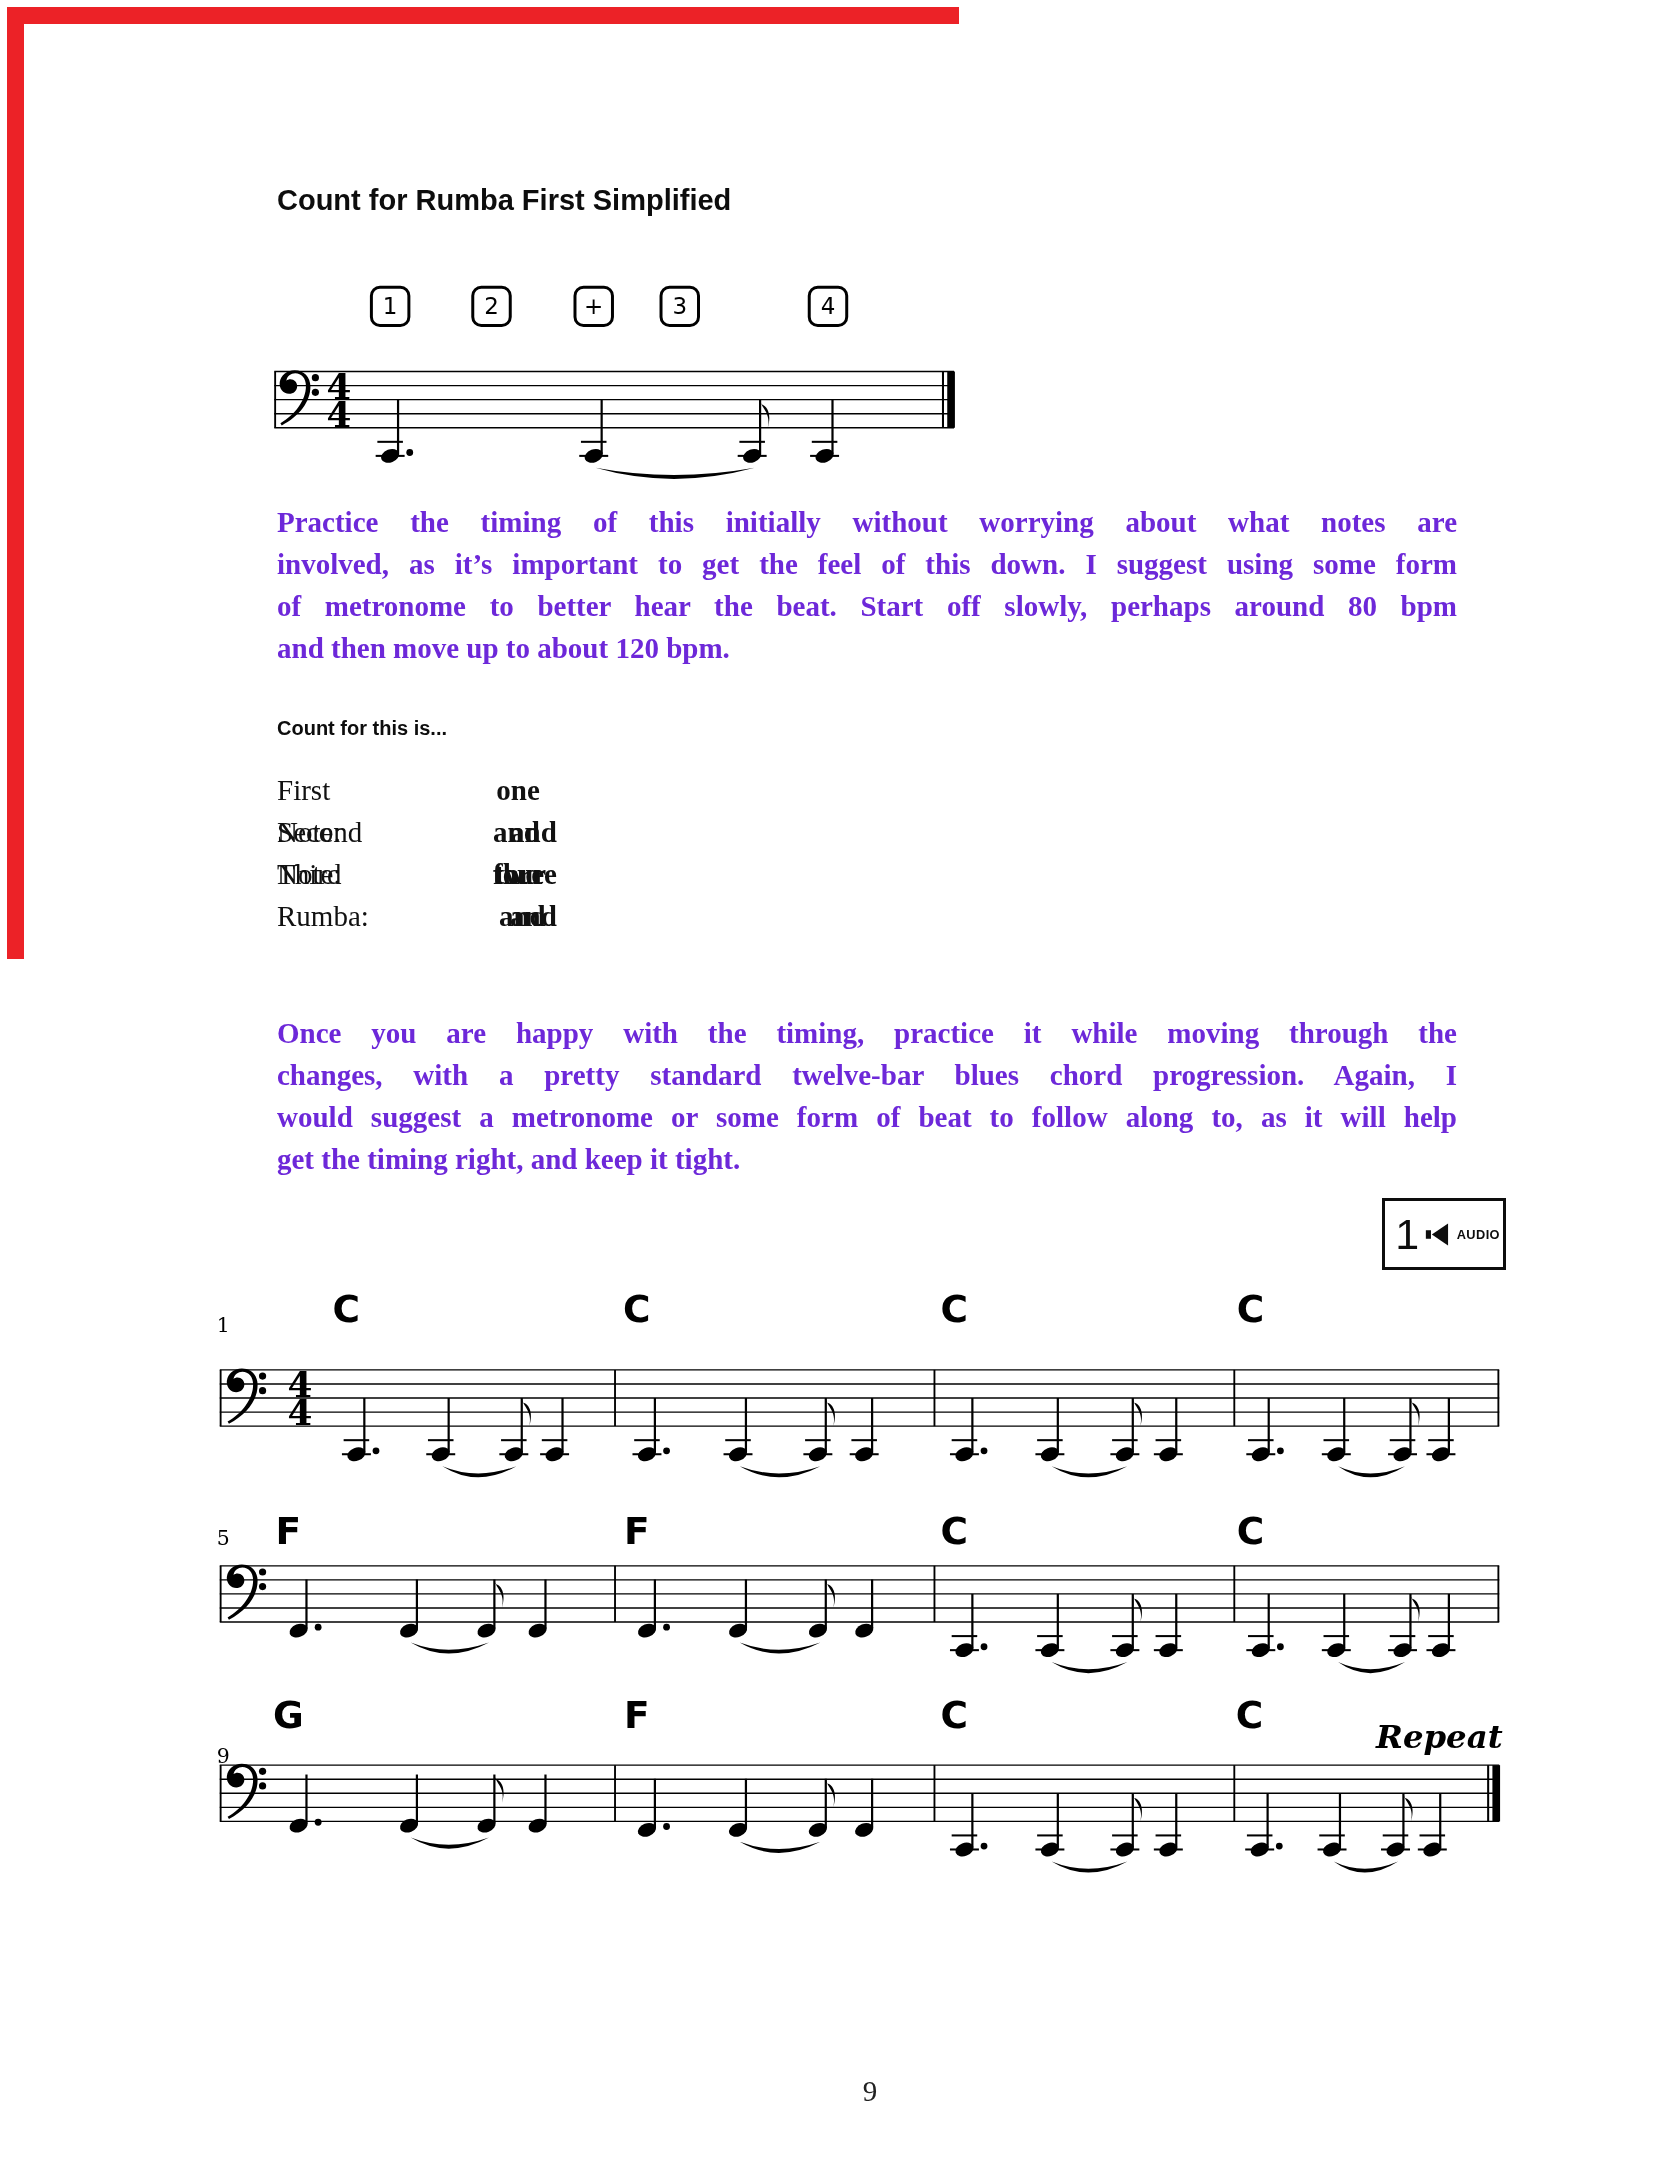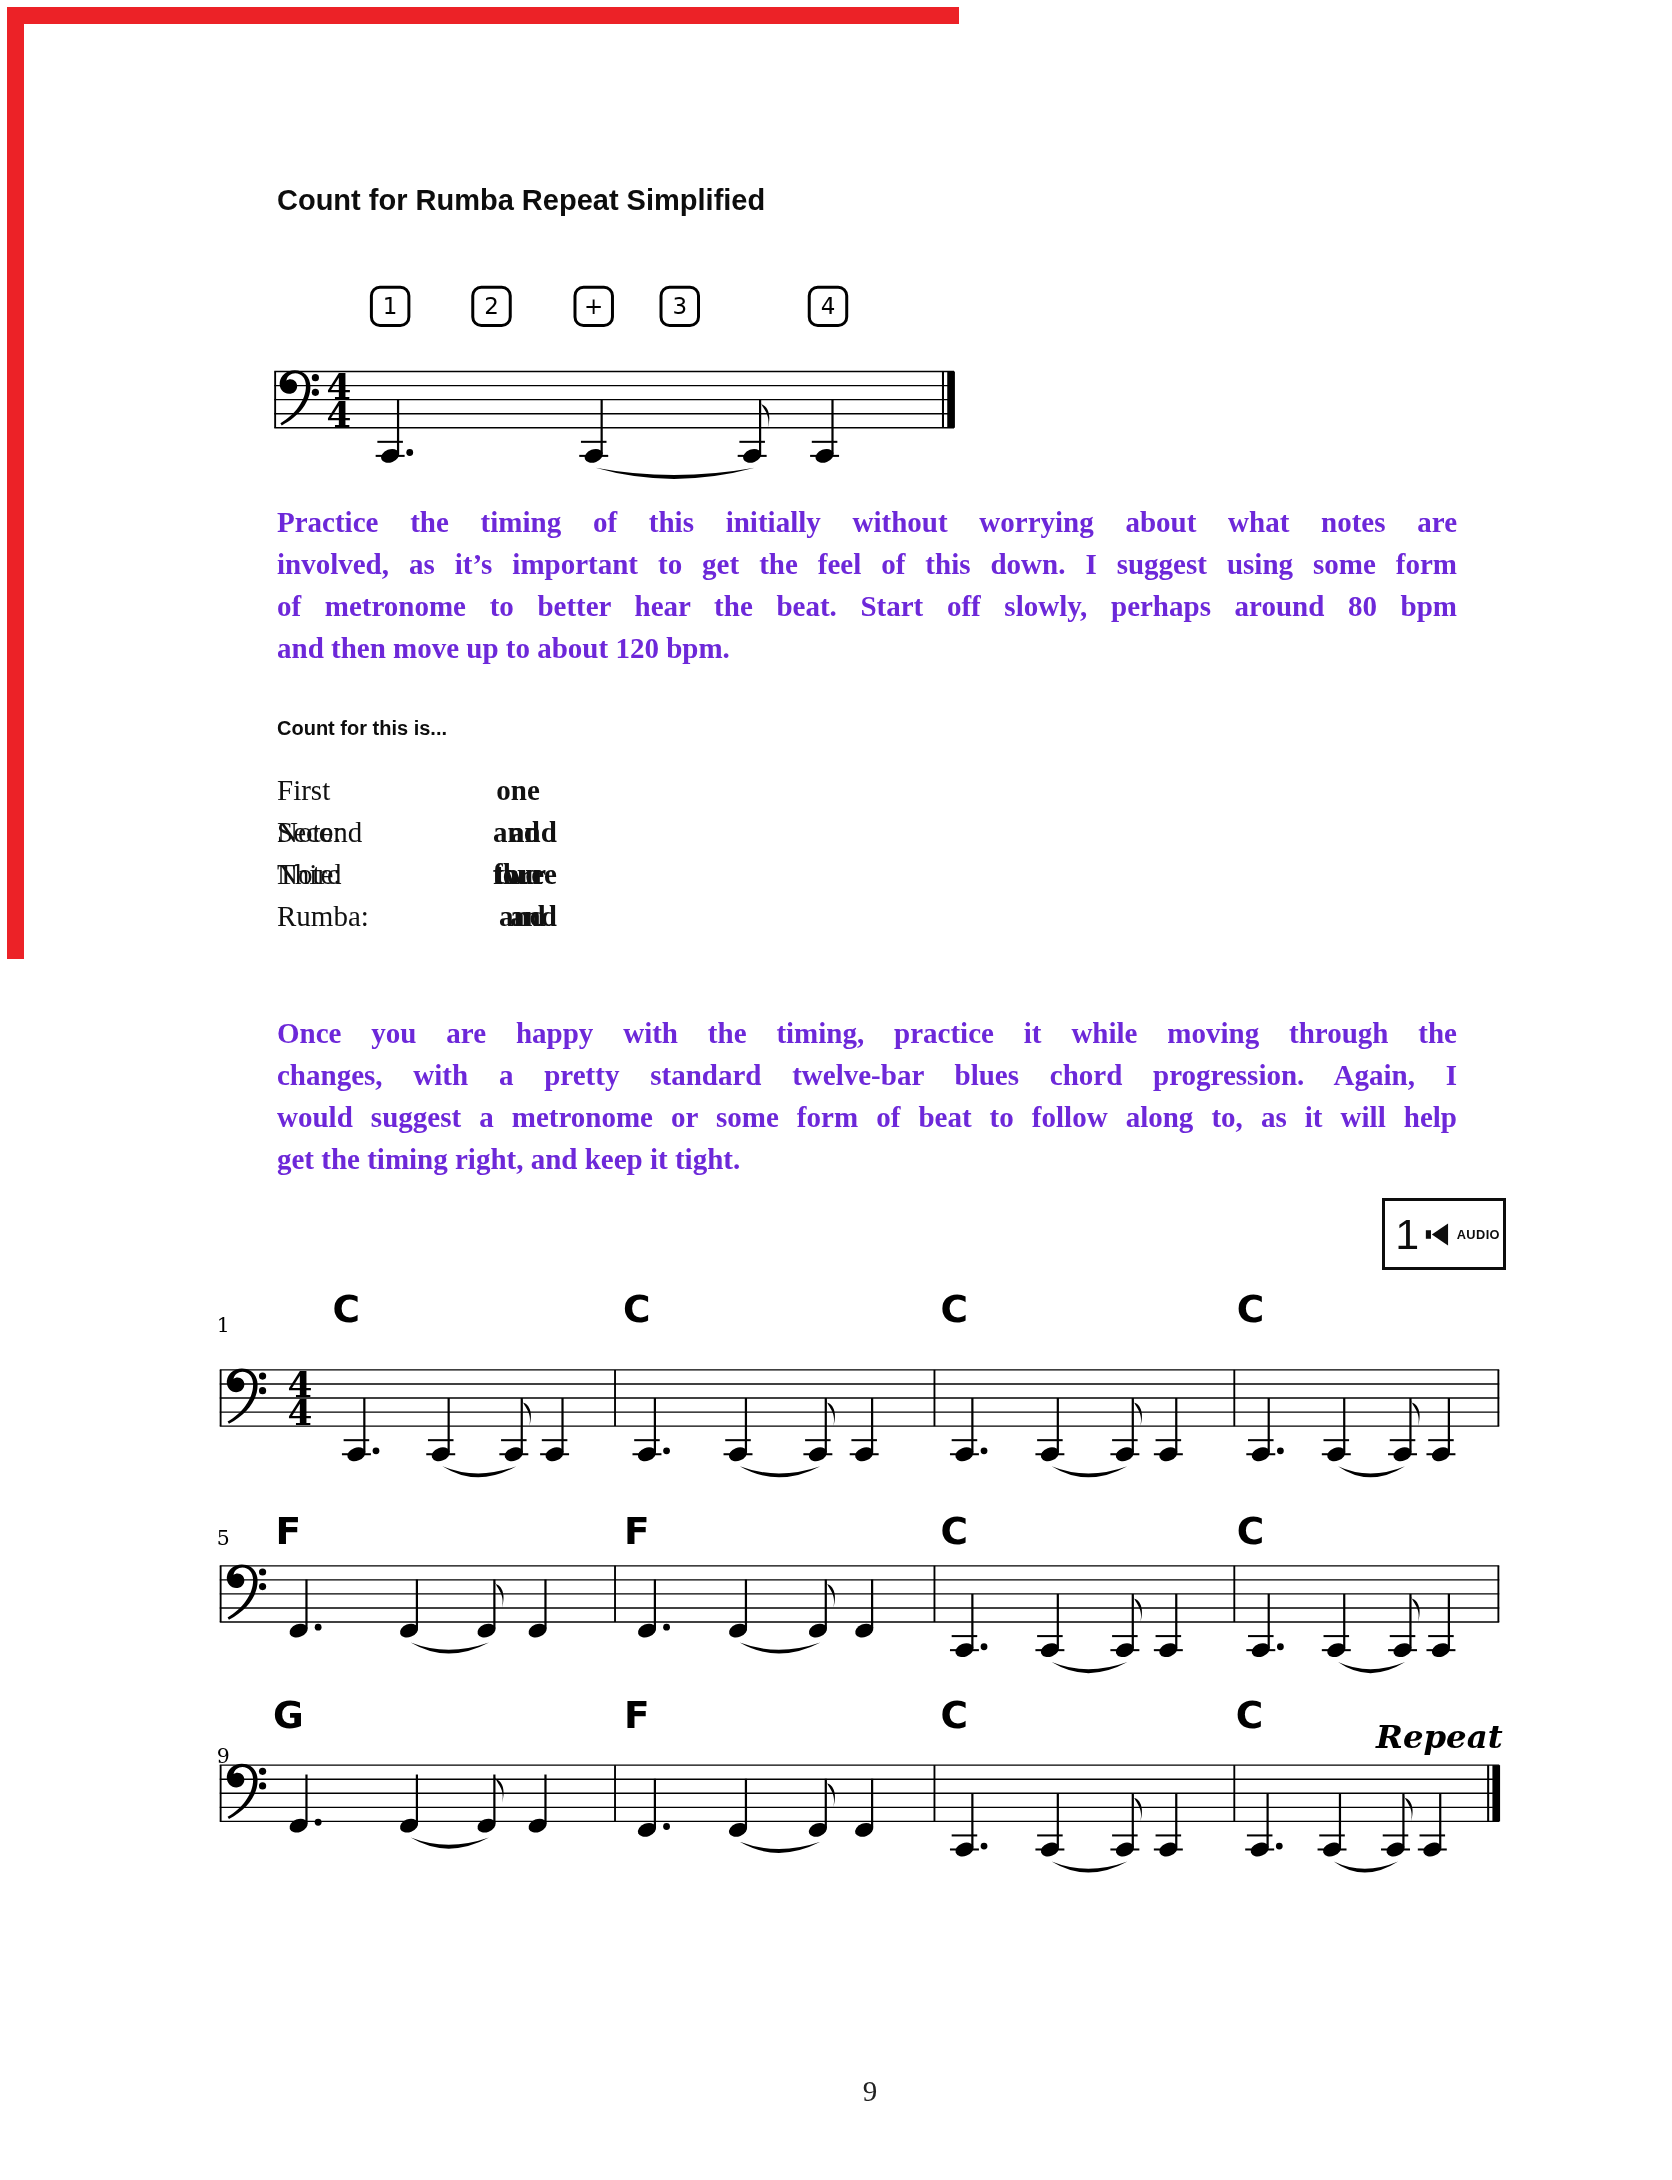--- a/index.html
+++ b/index.html
@@ -34,21 +34,21 @@
   .mn{font-family:"DejaVu Serif",serif;font-size:24px;text-anchor:middle;fill:#000;}
   .rep{font-family:"DejaVu Serif",serif;font-style:italic;font-weight:600;font-size:38px;
        text-anchor:end;fill:#000;}
 </style>
 </head>
 <body>
 
 <div class="marker" style="left:6.8px;top:6.8px;width:952px;height:17px;"></div>
 <div class="marker" style="left:6.8px;top:6.8px;width:17px;height:952px;"></div>
 
-<div id="title" class="abs">Count for Rumba Repeat Simplified</div>
+<div id="title" class="abs">Count for Rumba First Simplified</div>
 
 <div id="para1" class="para abs">
   <div class="jline">Practice the timing of this initially without worrying about what notes are</div>
   <div class="jline">involved, as it’s important to get the feel of this down. I suggest using some form</div>
   <div class="jline">of metronome to better hear the beat. Start off slowly, perhaps around 80 bpm</div>
   <div class="lline">and then move up to about 120 bpm.</div>
 </div>
 
 <div id="count-heading" class="abs">Count for this is...</div>
 

